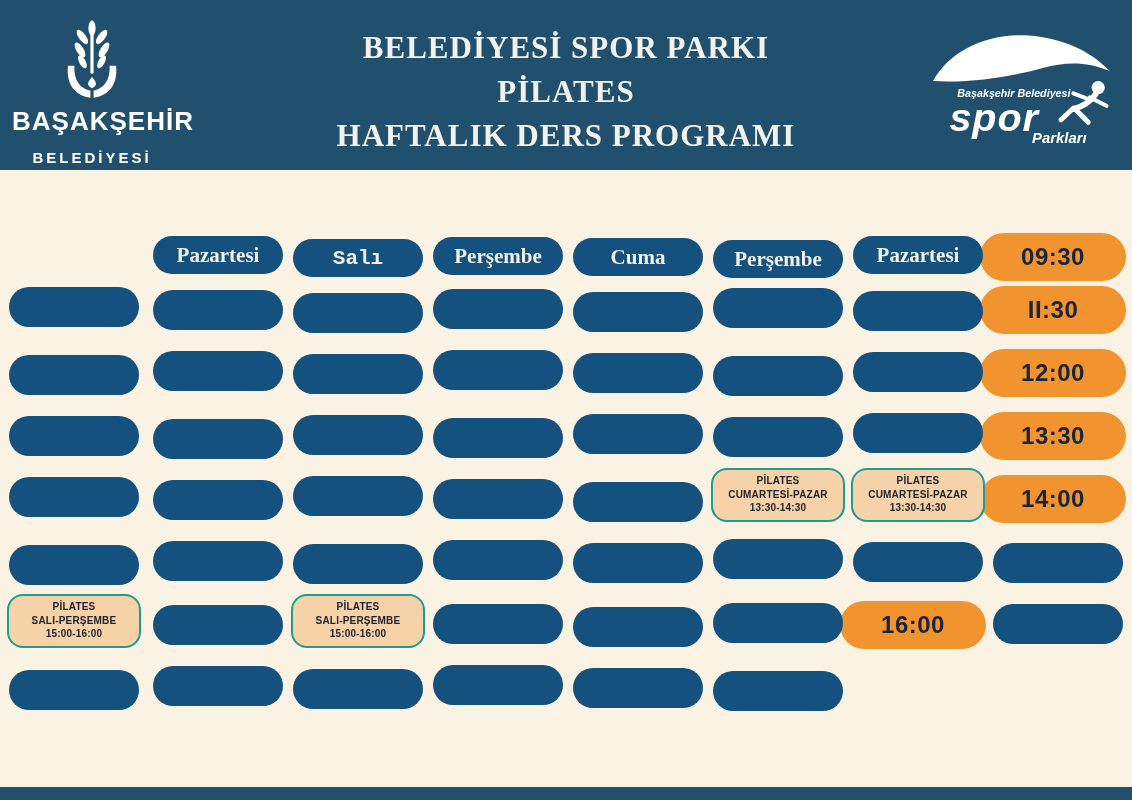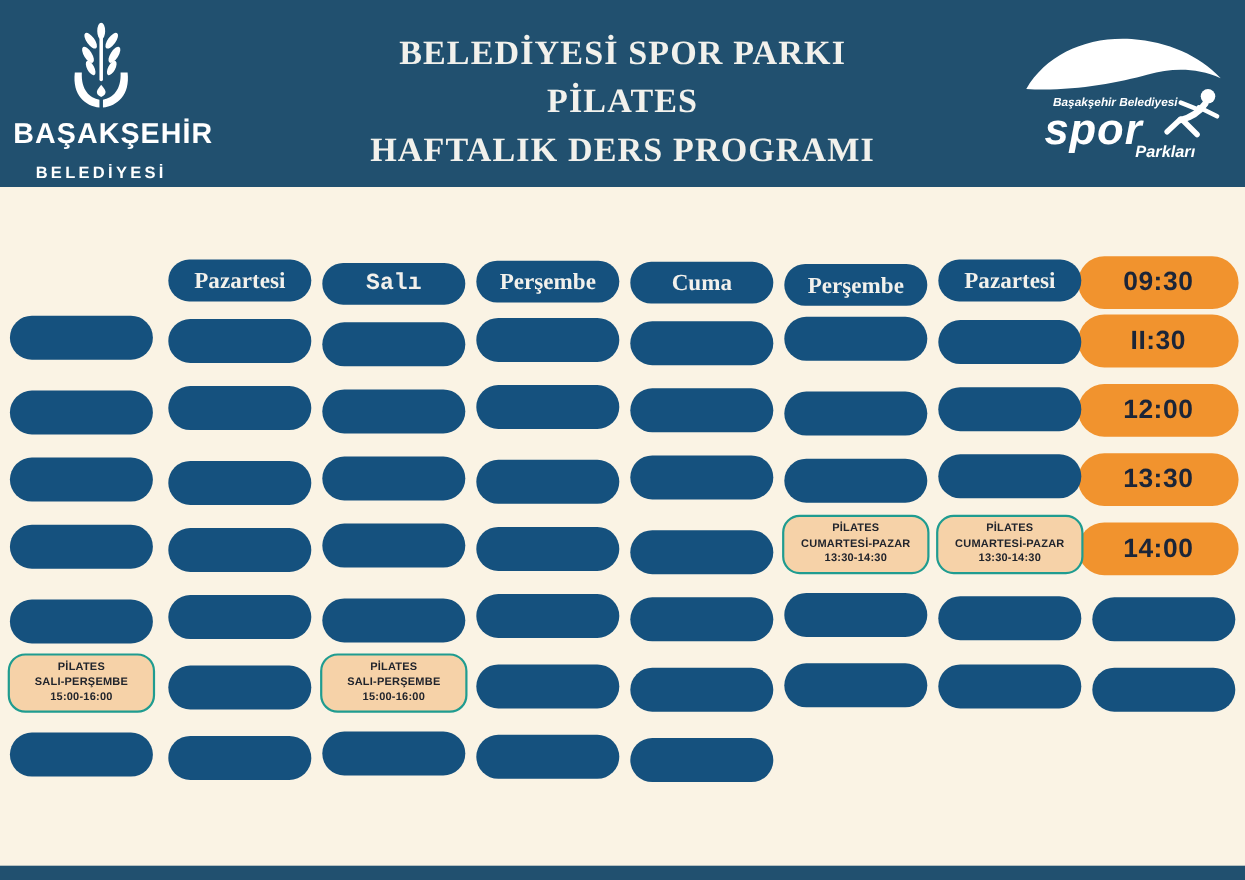--- a/index.html
+++ b/index.html
@@ -268,20 +268,23 @@
       <div class="gcell">
         <div class="cell-pill" style="transform: translateY(-1px);"></div>
       </div>
       <div class="gcell">
         <div class="cell-pill" style="transform: translateY(2px);"></div>
       </div>
       <div class="gcell">
         <div class="cell-pill" style="transform: translateY(-2px);"></div>
       </div>
       <div class="gcell">
+        <div class="time-pill">16:00</div>
+      </div>
+      <div class="gcell">
         <div class="cell-pill" style="transform: translateY(-1px);"></div>
       </div>
       <div class="gcell">
         <div class="cell-pill" style="transform: translateY(2px);"></div>
       </div>
       <div class="gcell">
         <div class="cell-pill" style="transform: translateY(-2px);"></div>
       </div>
       <div class="gcell">
         <div class="cell-pill" style="transform: translateY(1px);"></div>

